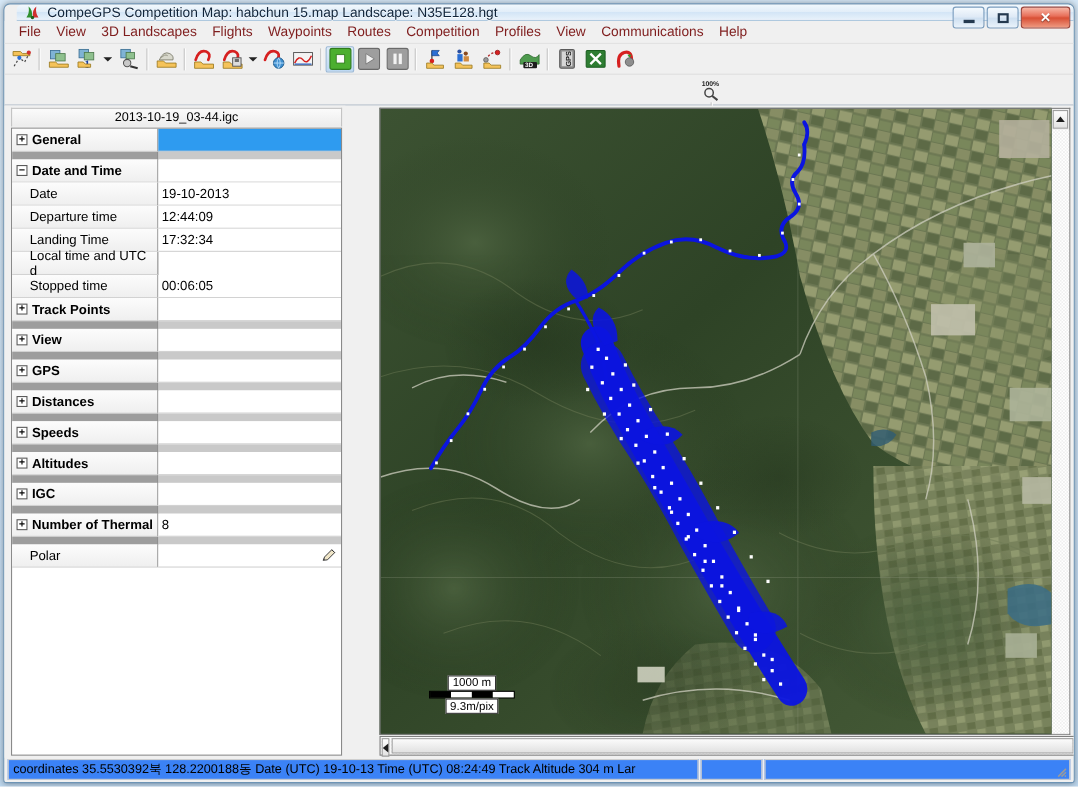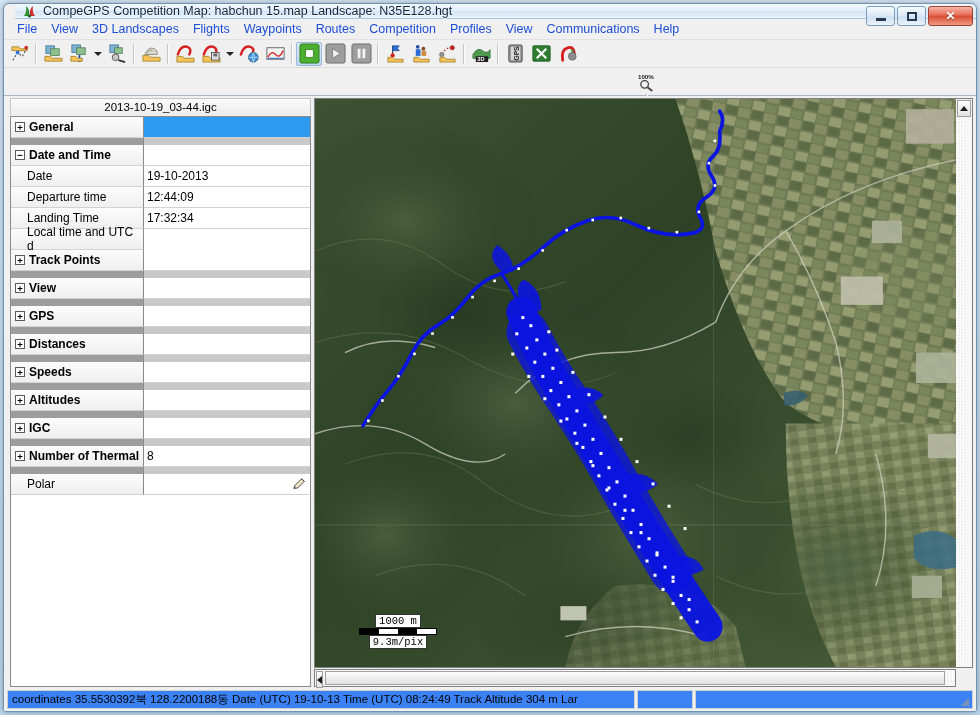--- a/index.html
+++ b/index.html
@@ -59,21 +59,21 @@
   .wbtn .max-glyph { display:block; width: 10px; height: 9px; border: 2px solid #24394f; }
 
   
   .menubar {
     height: 21px; flex: none;
     background: #f0f0f0;
     display: flex; align-items: center; padding-left: 6px;
     border-bottom: 1px solid #e2e2e2;
   }
   .menu-item {
-    padding: 2px 7px; font-size: 12.5px; color: #1d4ed8; cursor: default; white-space: nowrap;
+    padding: 2px 7px; font-size: 12.5px; color: #7f1d1d; cursor: default; white-space: nowrap;
   }
 
   
   .toolbar {
     flex: none; display: flex; align-items: center;
     background: #f0f0f0; padding: 1px 2px; gap: 0px;
   }
   .tb1 { height: 28px; border-bottom: 1px solid #dcdcdc; }
   .tb2 { height: 28px; border-bottom: 1px solid #a9b6c4; padding-left: 316px; flex-direction: column; }
   .tbtn {
@@ -101,21 +101,21 @@
   }
   .zoomcombo .cbtn {
     position: absolute; right: 1px; top: 1px; width: 17px; height: 16px;
     background: linear-gradient(180deg,#fdfdfd,#dfdfdf);
     border: 1px solid #9a9a9a;
     display: flex; align-items: center; justify-content: center;
   }
 
   
   .body {
-    flex: 1; display: flex; min-height: 0; background: #f0f0f0;
+    flex: 1; display: flex; min-height: 0; background: #f0f0f0; gap: 31px;
   }
 
   
   .leftpanel {
     width: 310px; flex: none; display: flex; flex-direction: column;
     background: #f0f0f0; padding: 2px 3px 2px 6px;
     min-height: 0;
   }
   .filetab {
     height: 17px; flex:none; margin-bottom: 1px;
@@ -196,21 +196,21 @@
     flex: 0 0 620px; margin: 1px;
     background: linear-gradient(180deg,#fbfbfb,#e1e1e1);
     border: 1px solid #a0a0a0;
   }
   .corner { width: 17px; flex: none; }
 
   
   .map-svg { position: absolute; inset: 0; width: 100%; height: 100%; display: block; }
   .scalebar {
     position: absolute; left: 44px; bottom: 18px; width: 78px;
-    display: flex; flex-direction: column; align-items: center; font-family: Liberation Mono, monospace;
+    display: flex; flex-direction: column; align-items: center;
   }
   .scalelabel {
     background: #fff; color: #000; font-size: 10.5px; padding: 0 3px;
     border: 1px solid #333; line-height: 12px; white-space: nowrap;
   }
   .scaleticks { display: flex; width: 100%; height: 7px; border: 1px solid #000; }
   .scaleticks i { flex: 1; display: block; }
   .scaleticks i:nth-child(odd) { background: #000; }
   .scaleticks i:nth-child(even) { background: #fff; }
 
@@ -579,20 +579,28 @@
             <div class="gname child">
               <span>Landing Time</span>
             </div>
             <div class="gval">
               <span>17:32:34</span>
             </div>
           </div>
           <div class="grow">
             <div class="gname child">
               <span>Local time and UTC d</span>
+            </div>
+          </div>
+          <div class="grow">
+            <div class="gname child">
+              <span>Stopped time</span>
+            </div>
+            <div class="gval">
+              <span>00:06:05</span>
             </div>
           </div>
           <div class="grow">
             <div class="gname group">
               <span class="expander">+</span>
               <span>Track Points</span>
             </div>
             <div class="gval">
               <span></span>
             </div>

